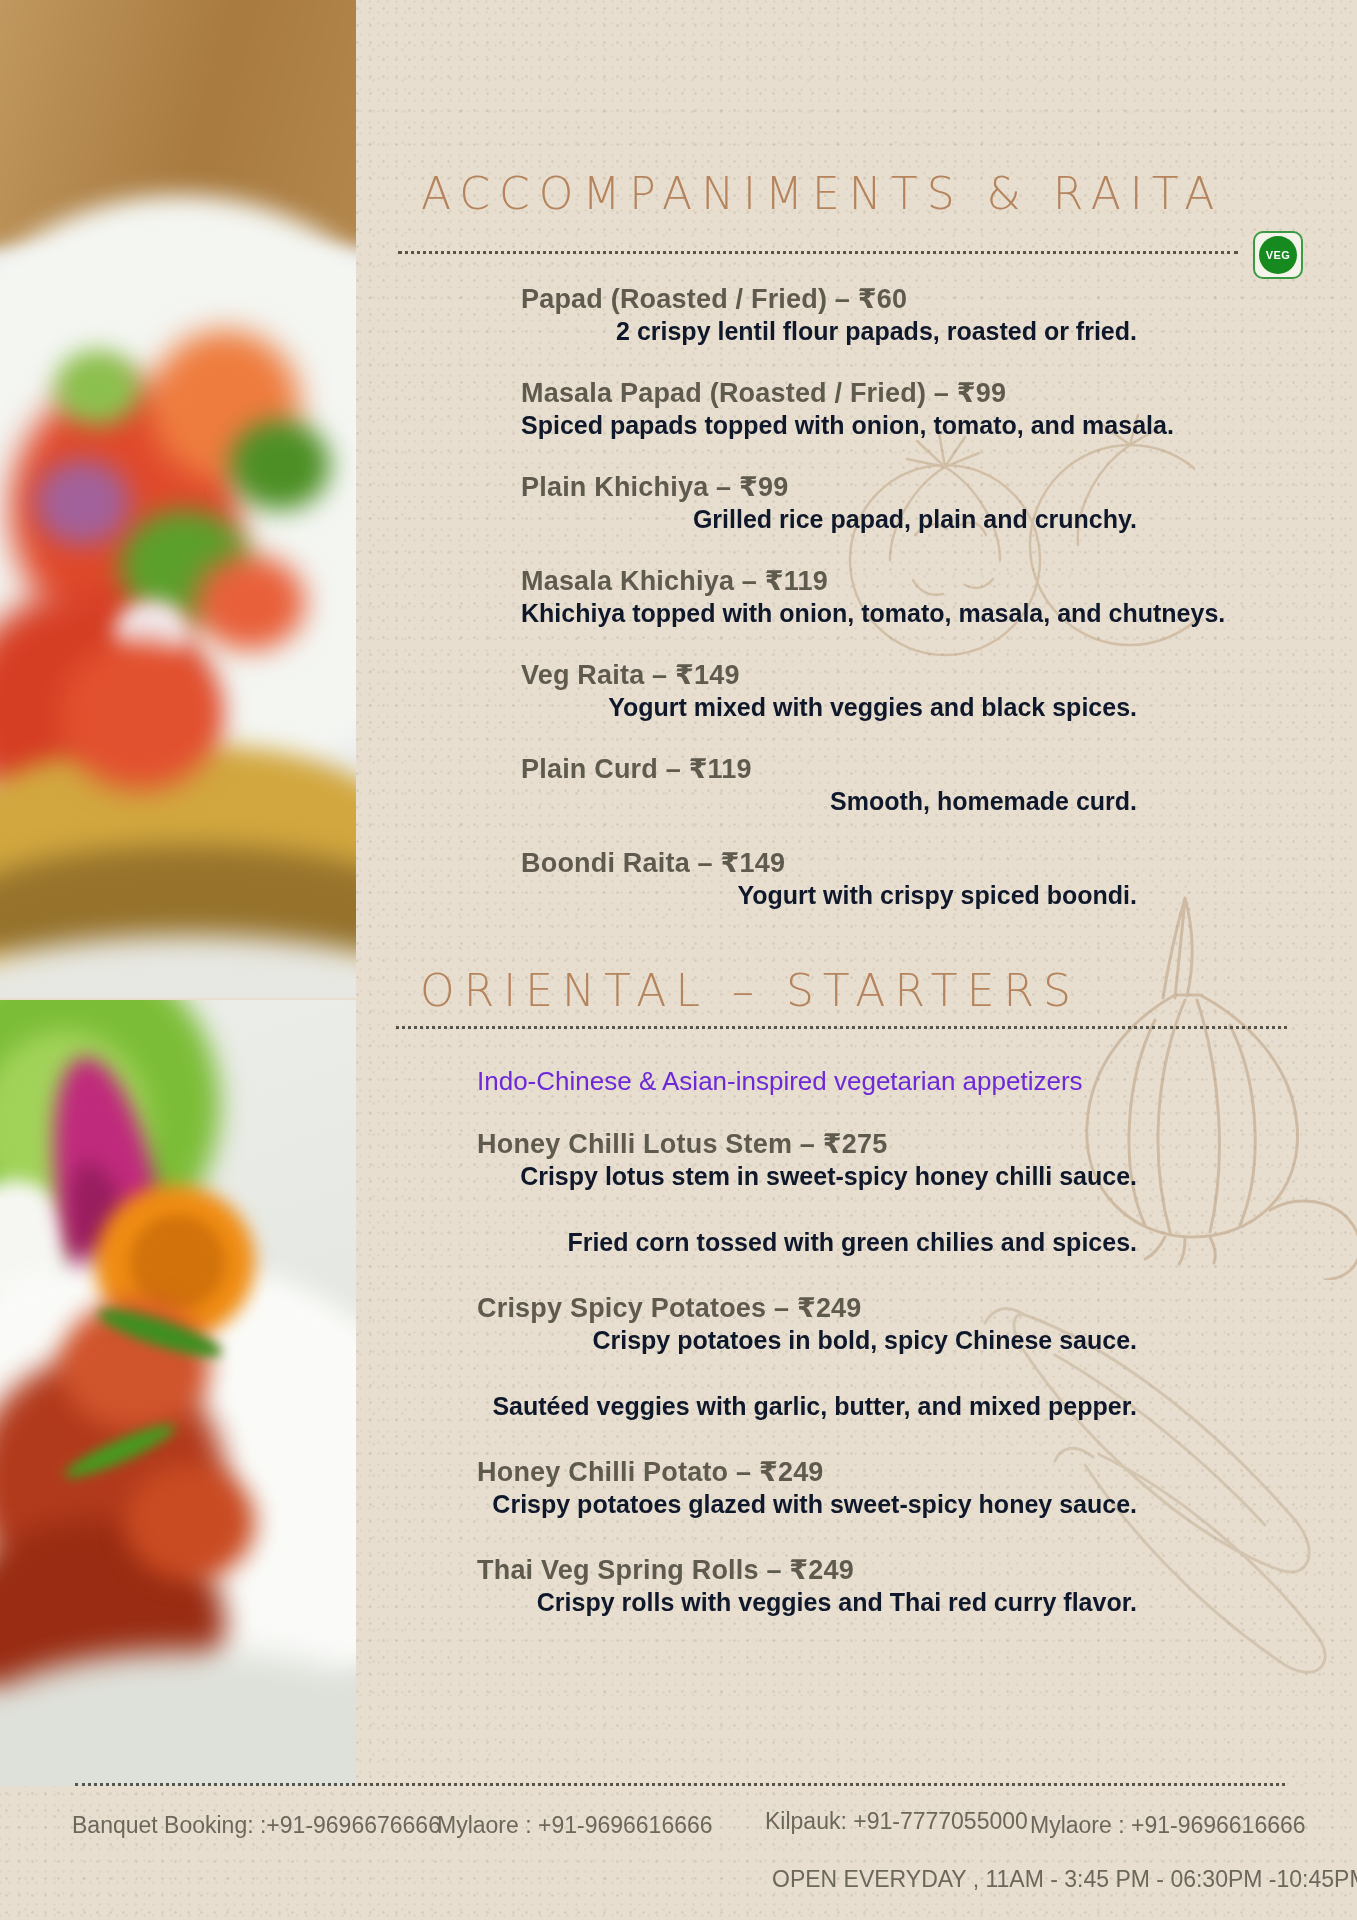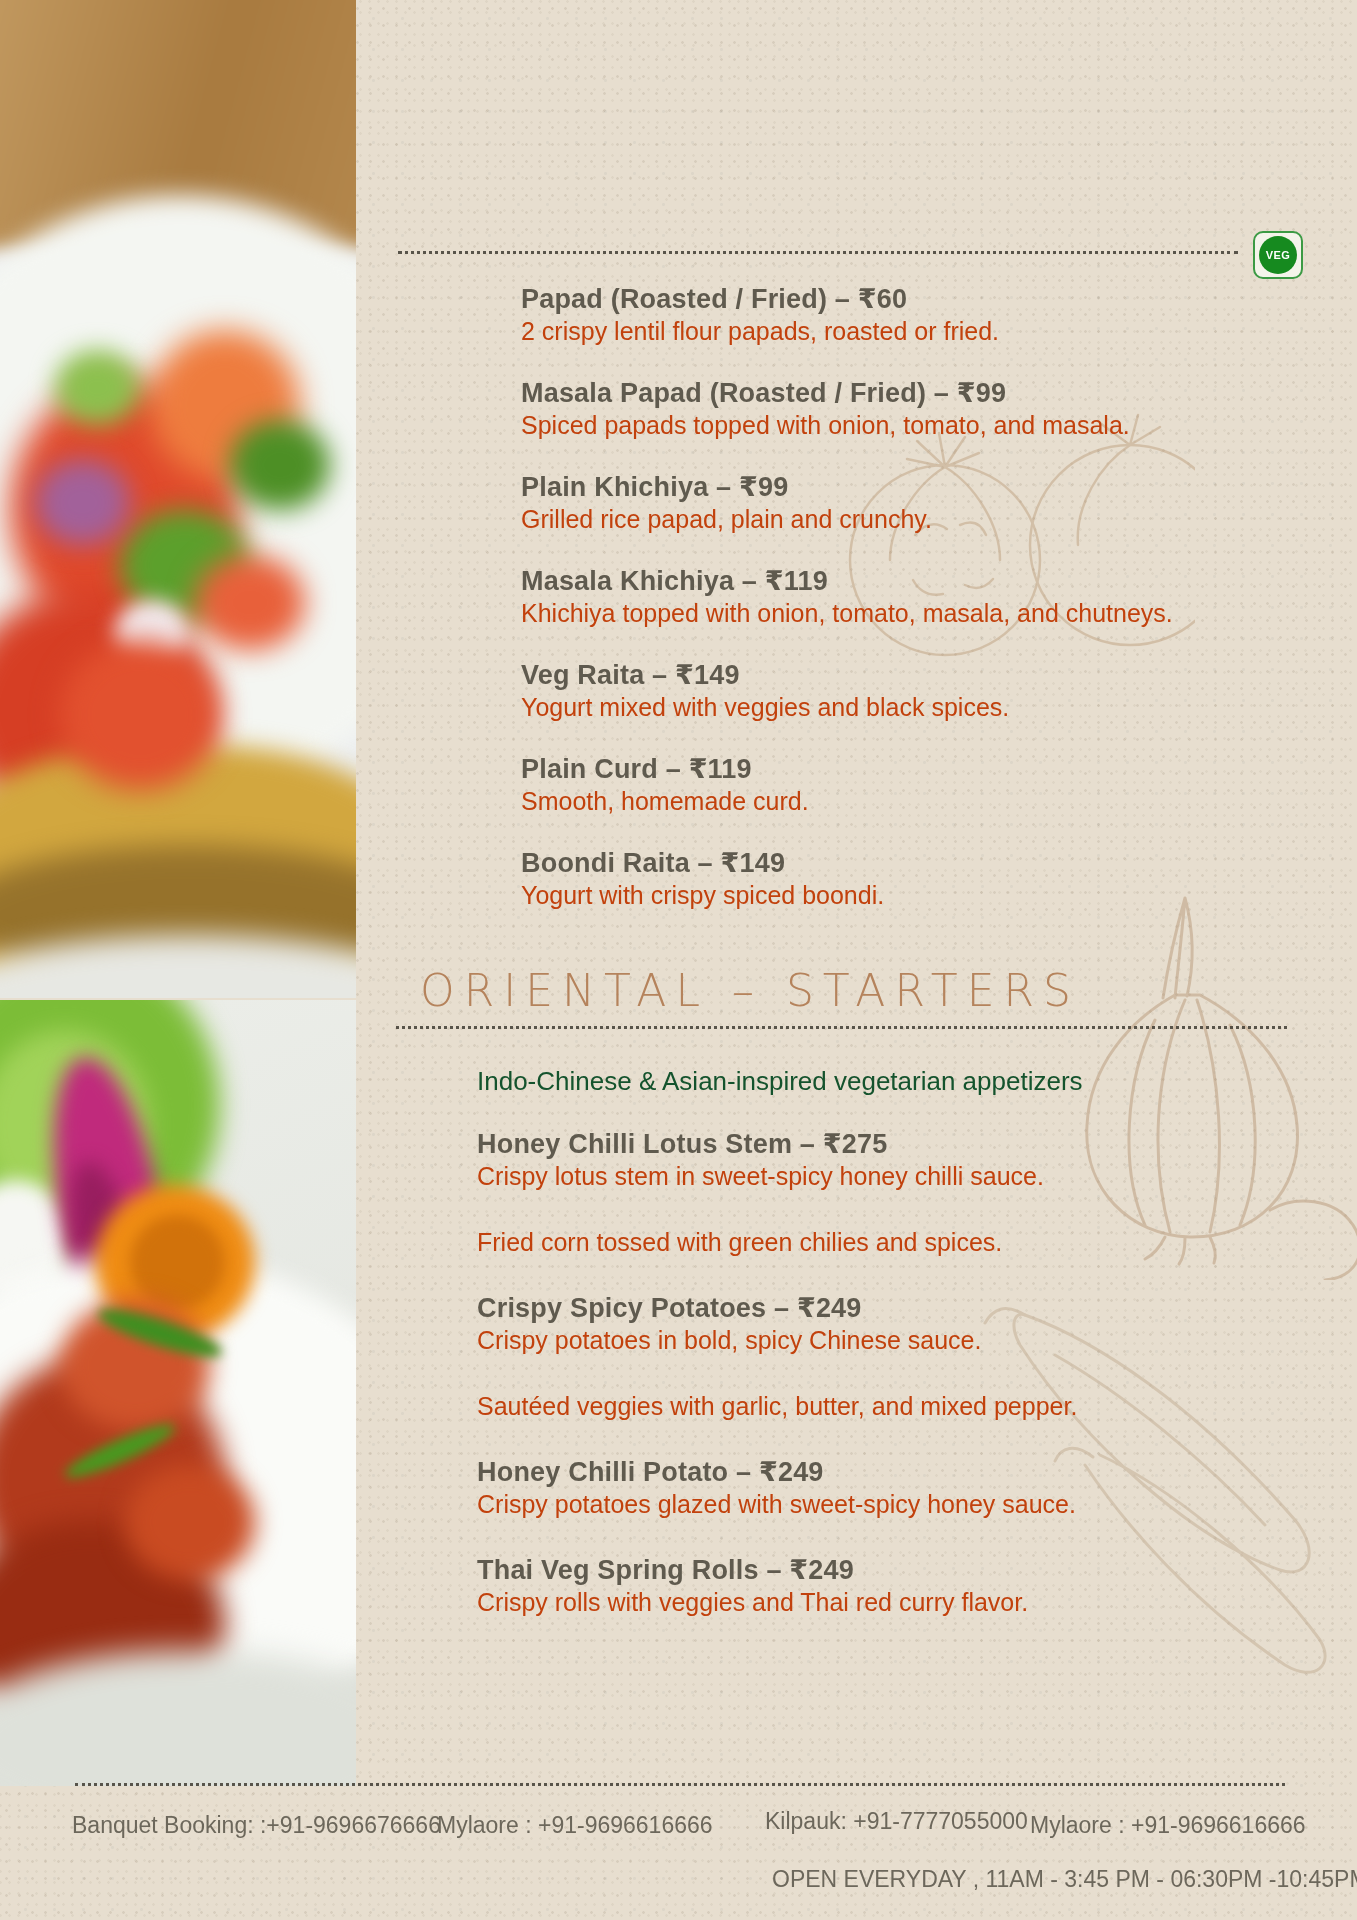--- a/index.html
+++ b/index.html
@@ -50,24 +50,24 @@
     color:#fff;font-size:11px;font-weight:bold;letter-spacing:.5px;
   }
   
   .list{position:absolute;z-index:3;left:477px;width:660px;}
   .list1{top:283px;}
   .list2{top:1128px;}
   .mi{white-space:nowrap;}
   .list1 .mi{margin-bottom:30px;margin-left:44px;}
   .list2 .mi{margin-bottom:34px;}
   .mi-n{font-size:27px;font-weight:700;color:#5f5a4e;line-height:32px;letter-spacing:.2px;}
-  .mi-d{font-size:25px;font-weight:400;color:#c2410c;line-height:32px;}
+  .mi-d{font-size:25px;font-weight:700;color:#0f172a;line-height:32px;text-align:right;}
   .intro{
     position:absolute;z-index:3;left:477px;top:1066px;
-    font-size:26px;color:#14532d;white-space:nowrap;
+    font-size:26px;color:#6d28d9;white-space:nowrap;
   }
   
   .f{position:absolute;z-index:3;font-size:23px;color:#6c675b;white-space:nowrap;}
   .c1{left:72px;top:1812px;}
   .c2{left:437px;top:1812px;}
   .c3{left:765px;top:1808px;}
   .c4{left:1030px;top:1812px;}
   .web{left:72px;top:1930px;}
   .hours{left:772px;top:1866px;}
 </style>
@@ -139,20 +139,21 @@
   <svg class="sketch" style="left:965px;top:1285px;" width="392" height="420" viewBox="0 0 392 420">
     <g stroke="#c5b198" fill="none" stroke-width="3" opacity="0.55" stroke-linecap="round">
       <path d="M60 30 C130 55 230 120 330 235 C355 265 345 295 315 285 C230 255 120 160 55 60 C45 42 48 26 60 30 Z"></path>
       <path d="M90 70 C160 110 240 175 300 240"></path>
       <path d="M60 30 C40 18 28 24 20 38"></path>
       <path d="M120 180 C160 240 230 320 320 380 C350 398 370 380 355 355 C300 280 210 205 135 170"></path>
       <path d="M128 172 C110 158 96 162 90 176"></path>
     </g>
   </svg>
 
+  <h1 class="sec-title t1">ACCOMPANIMENTS &amp; RAITA</h1>
   <div class="dots d1"></div>
   <div class="veg">
     <span class="veg-c">
       <span>VEG</span>
     </span>
   </div>
 
   <div class="list list1">
     <div class="mi">
       <div class="mi-n">Papad (Roasted / Fried) – ₹60</div>

